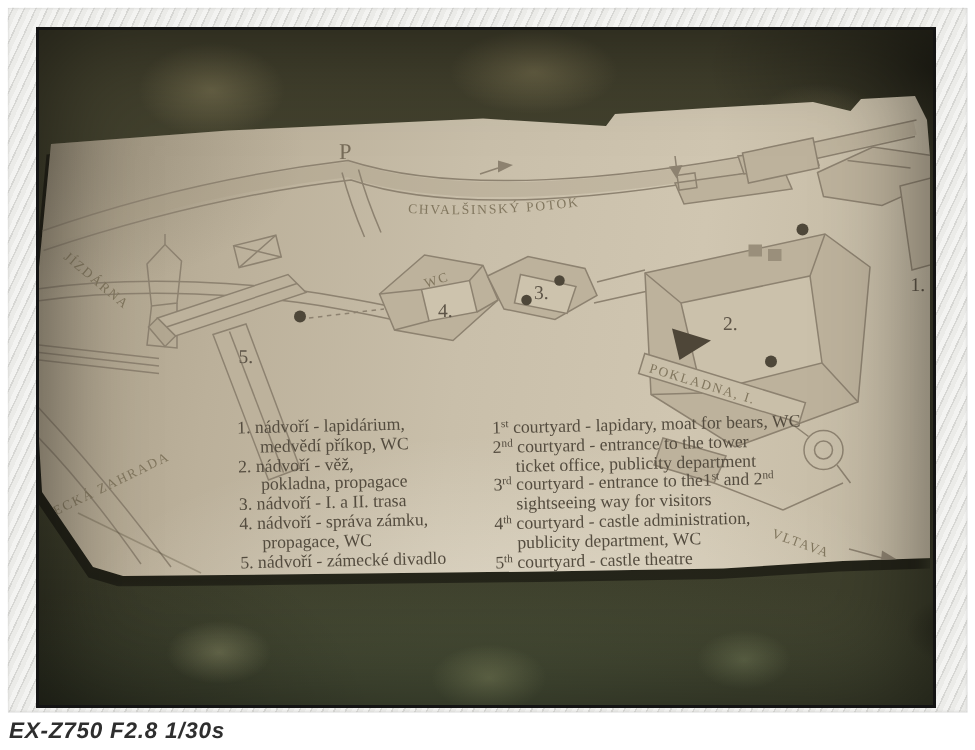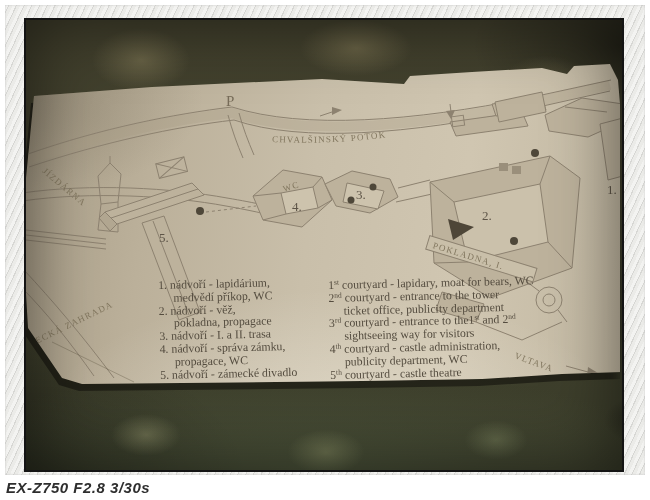--- a/index.html
+++ b/index.html
@@ -181,14 +181,14 @@
           <div class="lg-line"><span></span><sup></sup><span></span><sup></sup><span></span><sup></sup><span class="lg-cont">sightseeing way for visitors</span></div>
           <div class="lg-line"><span>4</span><sup>th</sup><span> courtyard - castle administration,</span><sup></sup><span></span><sup></sup><span class="lg-cont"></span></div>
           <div class="lg-line"><span></span><sup></sup><span></span><sup></sup><span></span><sup></sup><span class="lg-cont">publicity department, WC</span></div>
           <div class="lg-line"><span>5</span><sup>th</sup><span> courtyard - castle theatre</span><sup></sup><span></span><sup></sup><span class="lg-cont"></span></div>
         </div>
 
       </div>
     </div>
   </div>
 
-  <div class="caption">EX-Z750 F2.8 3/30s</div>
+  <div class="caption">EX-Z750 F2.8 1/30s</div>
 </div>
 
 </body></html>

